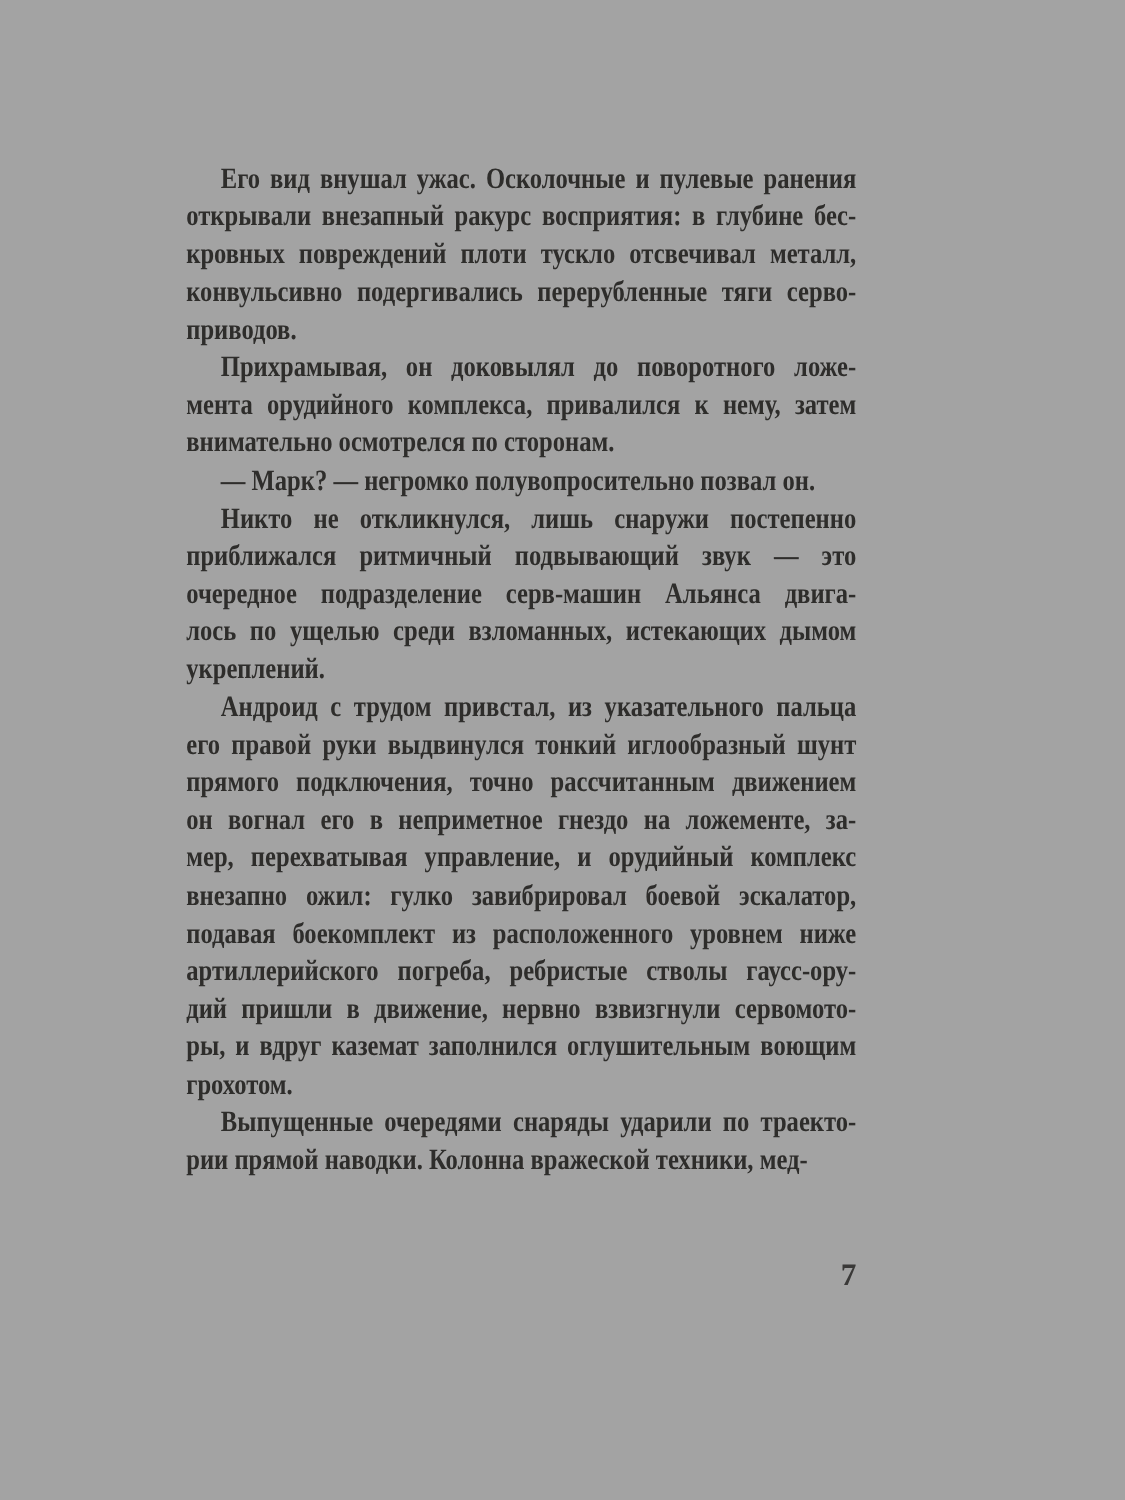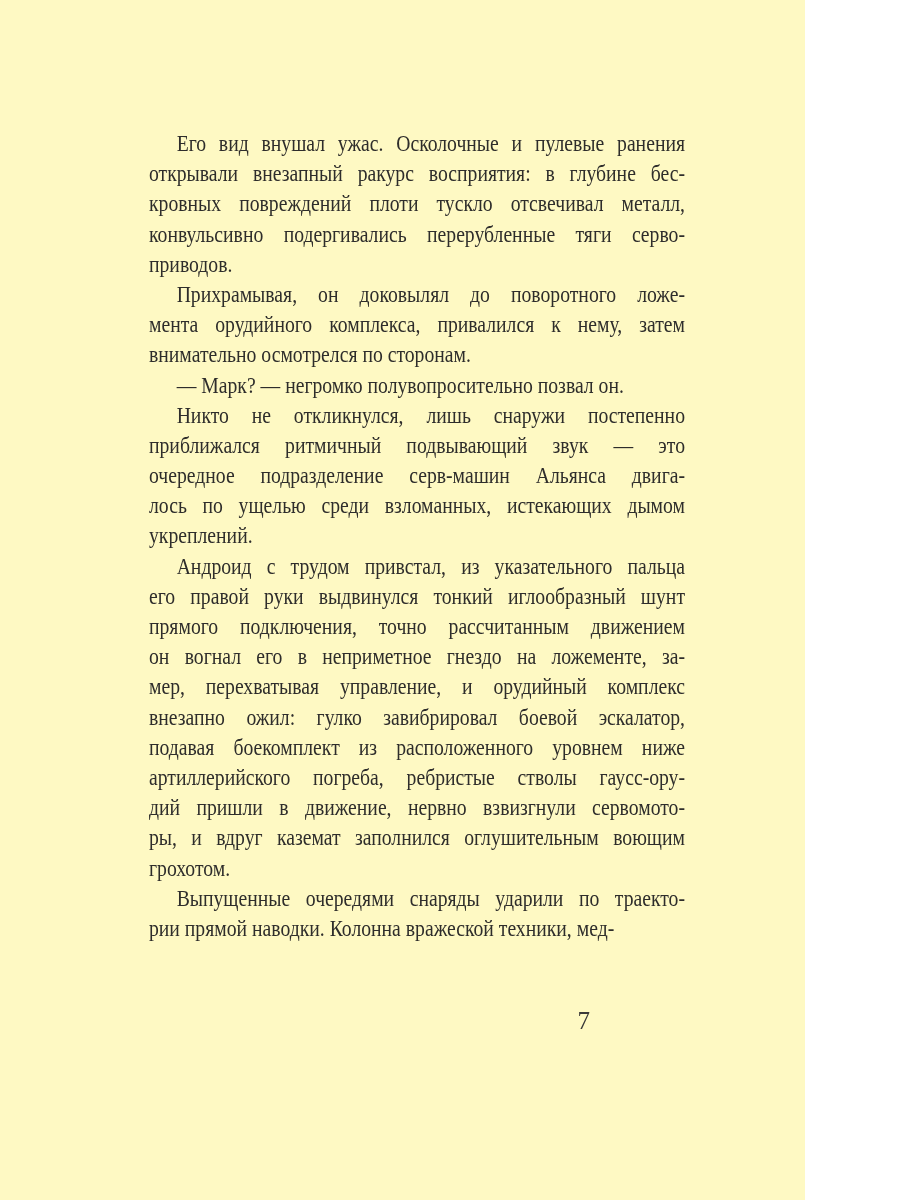--- a/index.html
+++ b/index.html
@@ -4,24 +4,25 @@
 <style>
   html, body {
     margin: 0;
     padding: 0;
     width: 900px;
     height: 1200px;
     overflow: hidden;
   }
   .page {
     position: relative;
-    width: 805px;
+    width: 900px;
     height: 1200px;
-    background: #fef9c3;
+    background: #a3a3a3;
     font-family: "Liberation Serif", "DejaVu Serif", serif;
+    font-weight: bold;
   }
   .text-block {
     position: absolute;
     left: 149px;
     top: 128px;
     width: 640px;
     transform: scaleX(0.8375);
     transform-origin: left top;
     color: #2e2d2b;
     font-size: 23.5px;

